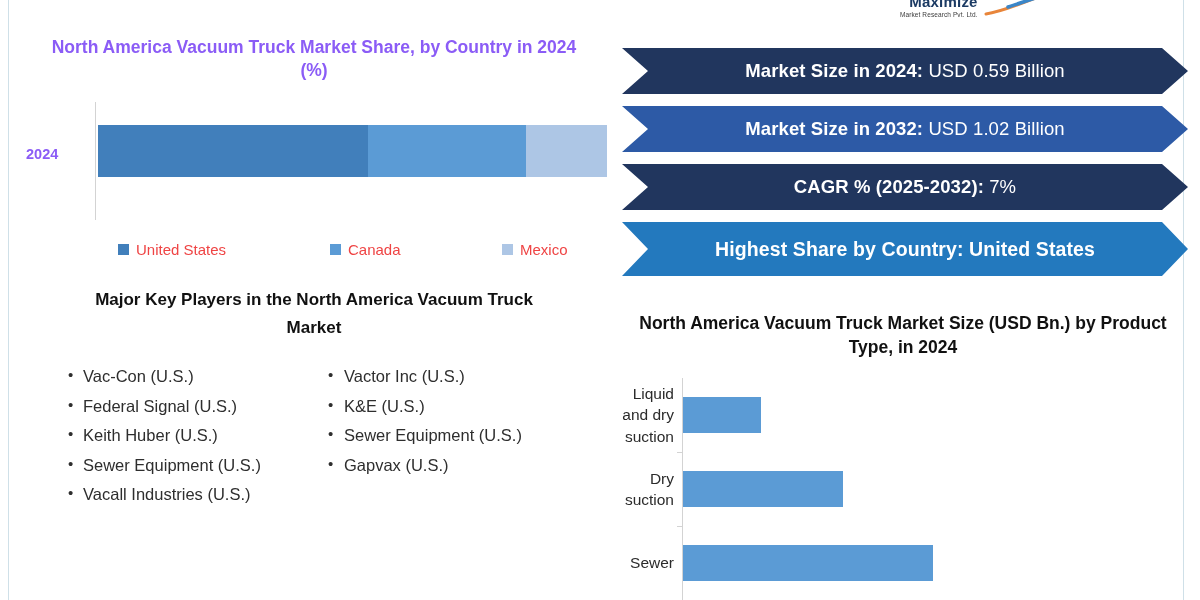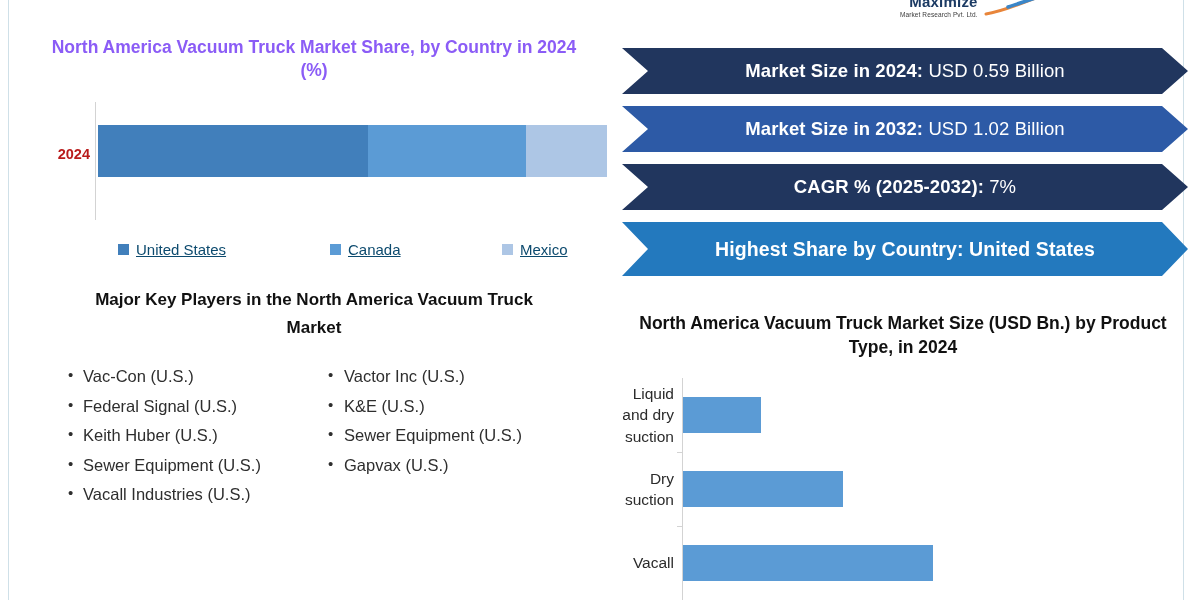--- a/index.html
+++ b/index.html
@@ -50,37 +50,37 @@
   }
   .share-plot {
     position: absolute; left: 0; top: 66px; width: 600px; height: 118px;
   }
   .share-axis {
     position: absolute; left: 81px; top: 0; width: 1px; height: 118px;
     background: #d3d3d3;
   }
   .share-cat-label {
     position: absolute; left: 12px; top: 44px;
-    width: 64px; text-align: right;
-    font-size: 14.5px; font-weight: bold; color: #b91c1c;
+    width: 64px; 
+    font-size: 14.5px; font-weight: bold; color: #8b5cf6;
   }
   .share-bar {
     position: absolute; left: 84px; top: 23px;
     height: 52px; width: 509px;
     display: flex;
   }
   .share-seg { height: 100%; }
 
   .share-legend {
     position: absolute; left: 0; top: 200px;
     width: 600px; height: 26px;
     display: flex; align-items: center;
     padding-left: 104px;
   }
-  .legend-item { display: flex; align-items: center; font-size: 15px; color: #0c4a6e; text-decoration: underline; }
+  .legend-item { display: flex; align-items: center; font-size: 15px; color: #ef4444; }
   .legend-swatch { width: 11px; height: 11px; margin-right: 7px; }
   .legend-item.it0 { width: 212px; }
   .legend-item.it1 { width: 172px; }
 
   
   .players {
     position: absolute; left: 14px; top: 286px;
     width: 600px; height: 314px;
   }
   .players-title {
@@ -282,19 +282,19 @@
         <div class="ptype-label">Liquid and dry suction</div>
         <div class="ptype-bar" style="width:78px;background:#5b9bd5;"></div>
       </div>
 
       <div class="ptype-row r1">
         <div class="ptype-label">Dry suction</div>
         <div class="ptype-bar" style="width:160px;background:#5b9bd5;"></div>
       </div>
 
       <div class="ptype-row r2">
-        <div class="ptype-label">Vacall</div>
+        <div class="ptype-label">Sewer</div>
         <div class="ptype-bar" style="width:250px;background:#5b9bd5;"></div>
       </div>
     </div>
   </div>
 
 </div>
 
 </body></html>

